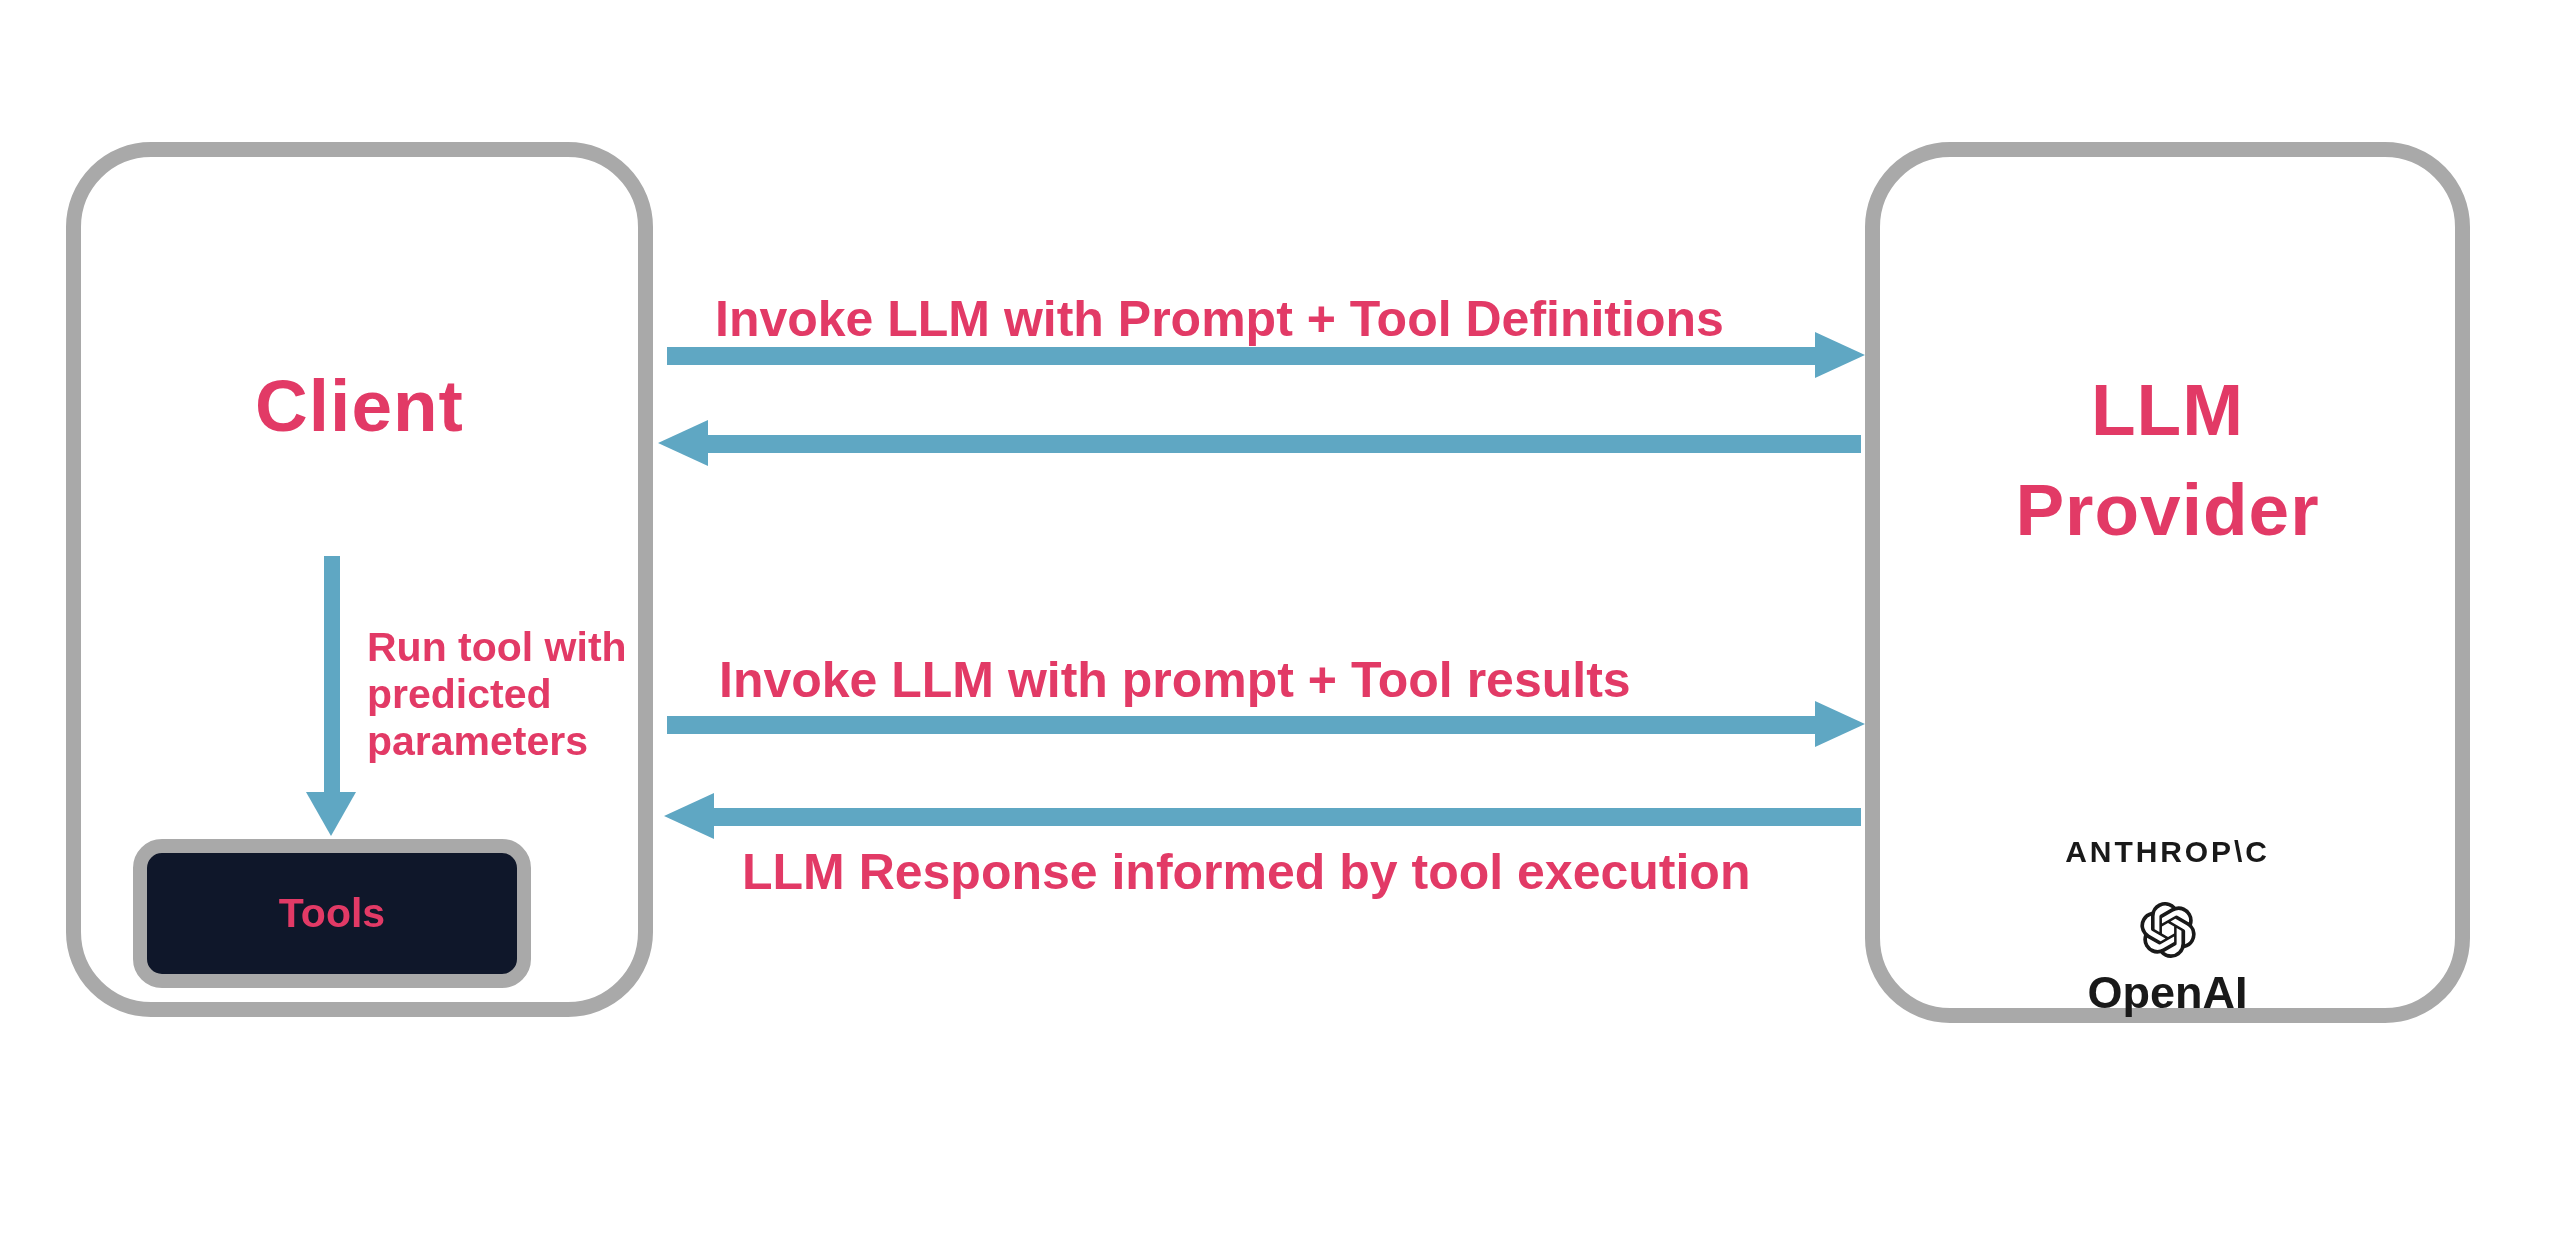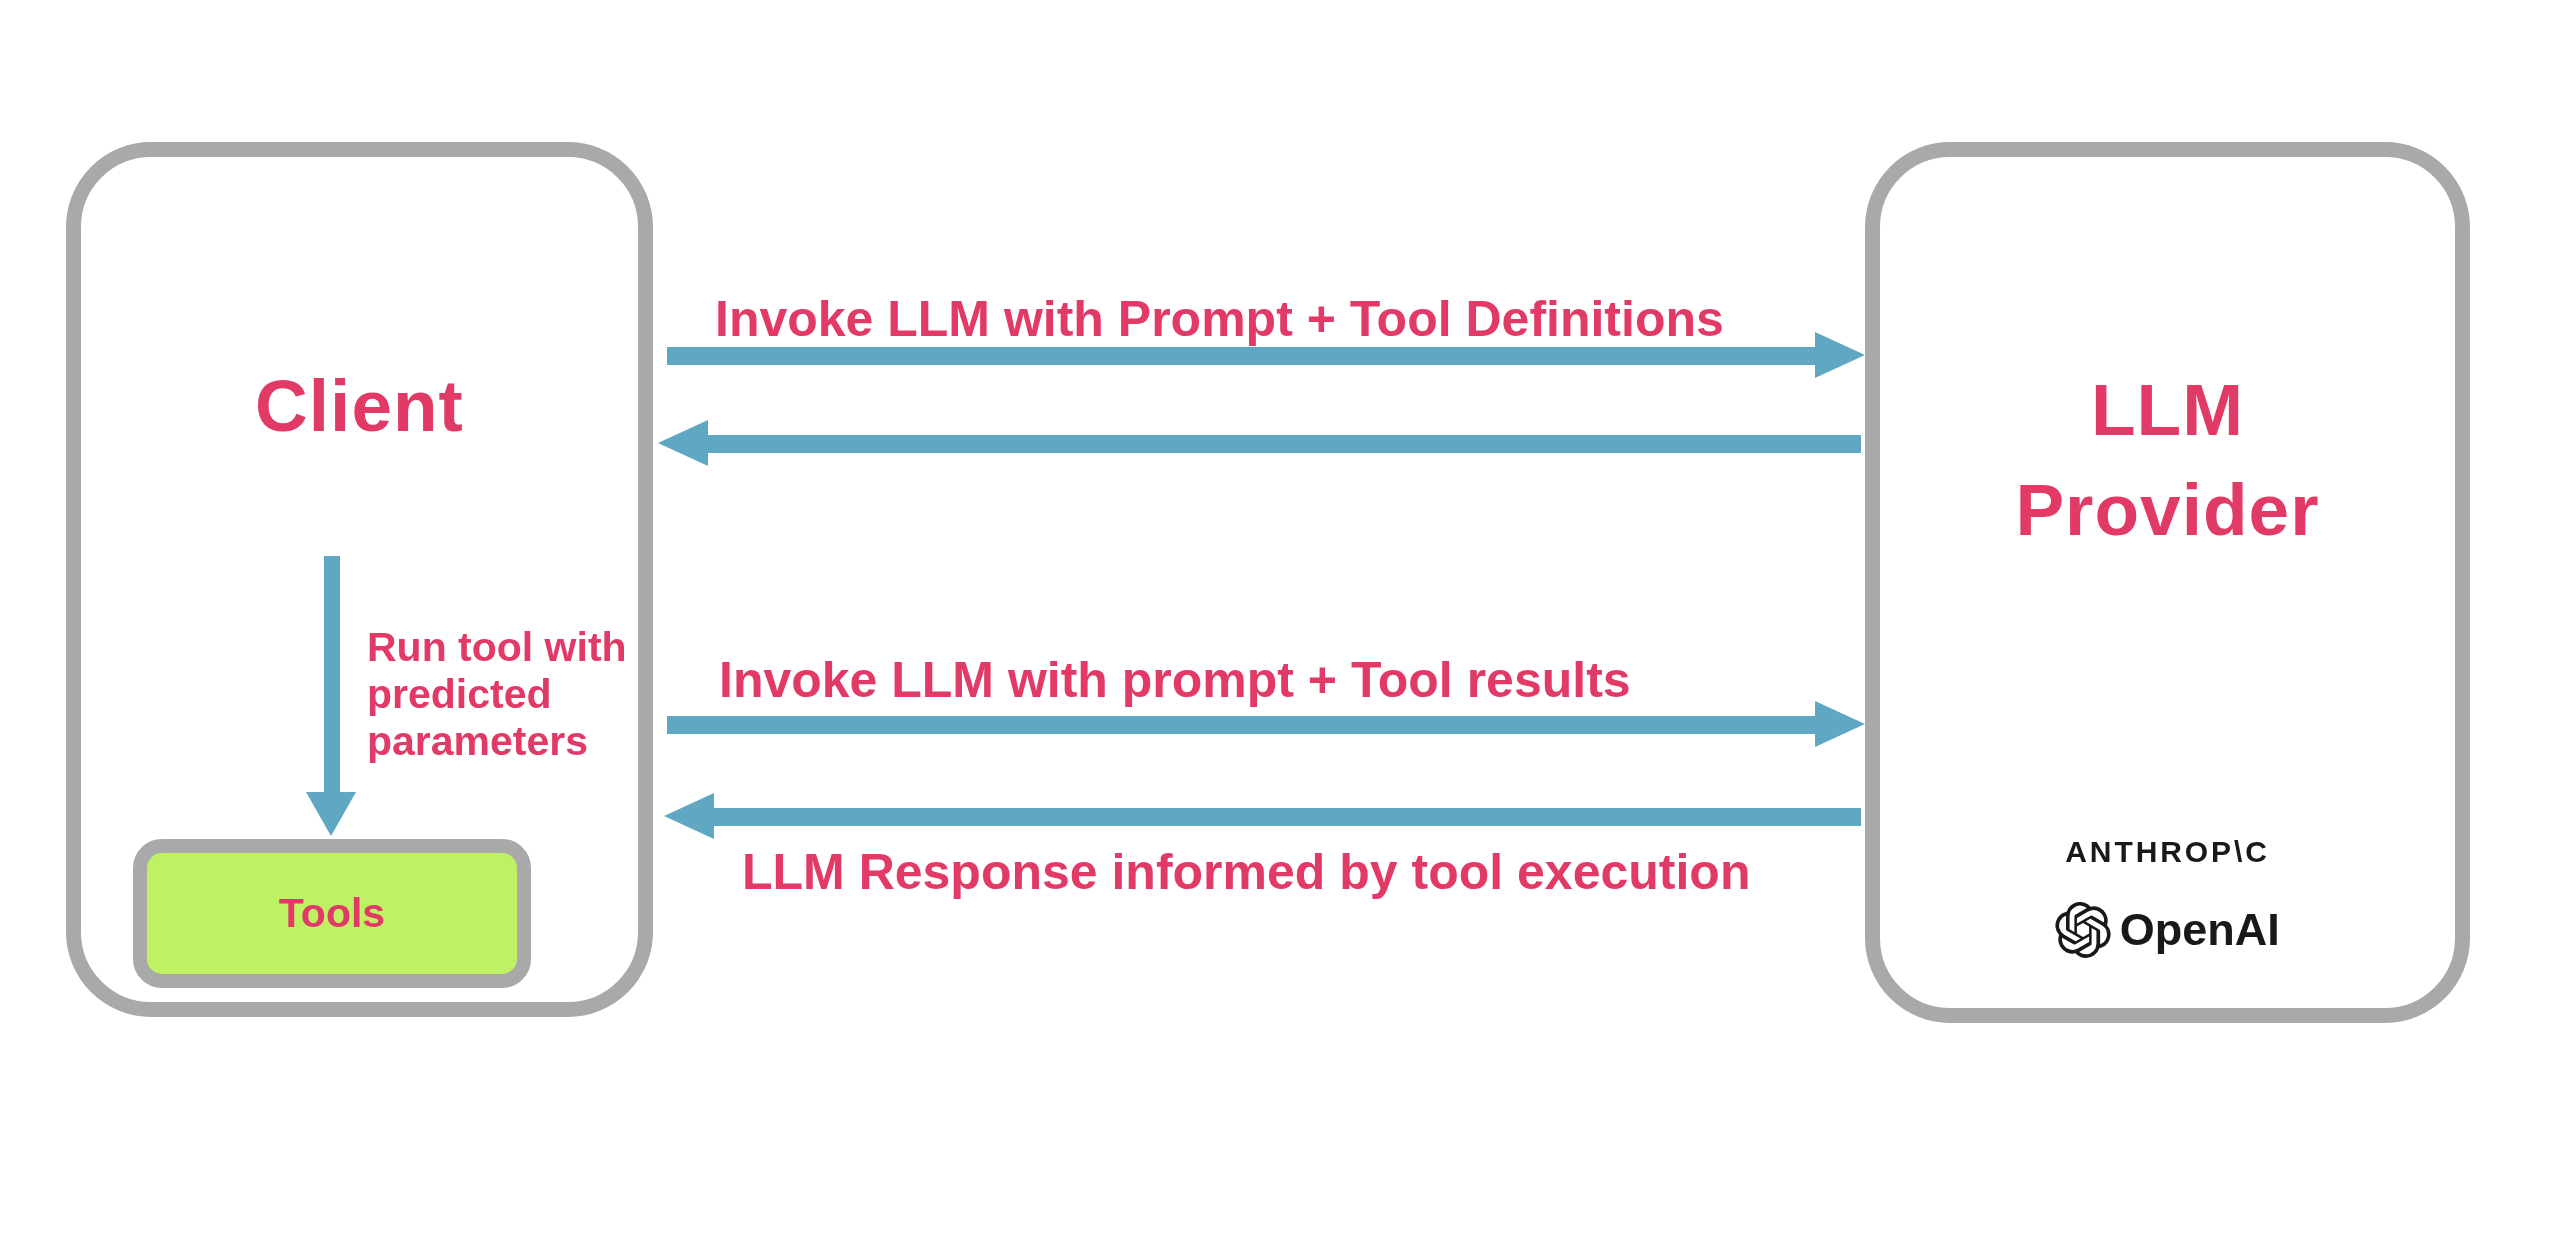--- a/index.html
+++ b/index.html
@@ -34,21 +34,21 @@
     font-weight:bold;
     line-height:100px;
     letter-spacing:1px;
   }
   #client-title{left:66px;top:356px;width:587px;}
   #llm-title{left:1865px;top:360px;width:605px;}
   
   #tools-box{
     position:absolute;
     left:133px;top:839px;width:398px;height:149px;
-    background:#bef264;
+    background:#0f172a;
     border:14.5px solid var(--gray);
     border-radius:29px;
     box-sizing:border-box;
     display:flex;align-items:center;justify-content:center;
   }
   #tools-box .label{
     color:var(--pink);
     font-size:41px;font-weight:bold;
   }
   
@@ -90,21 +90,21 @@
   #arrow4-label{left:742px;top:843px;}
   
   #anthropic-wordmark{
     position:absolute;left:1865px;top:835px;width:605px;
     text-align:center;
     color:var(--ink);
     font-size:30px;font-weight:bold;letter-spacing:2.9px;
   }
   #openai-row{
     position:absolute;left:1865px;top:902px;width:605px;
-    display:flex;align-items:center;justify-content:center;gap:8.7px;
+    display:flex;align-items:center;justify-content:center;gap:8.7px;flex-direction:column;
   }
   #openai-row svg{width:56px;height:56px;fill:var(--ink);}
   #openai-row .wordmark{
     color:var(--ink);
     font-size:45px;font-weight:bold;letter-spacing:0px;
   }
 </style>
 </head>
 <body>
 

